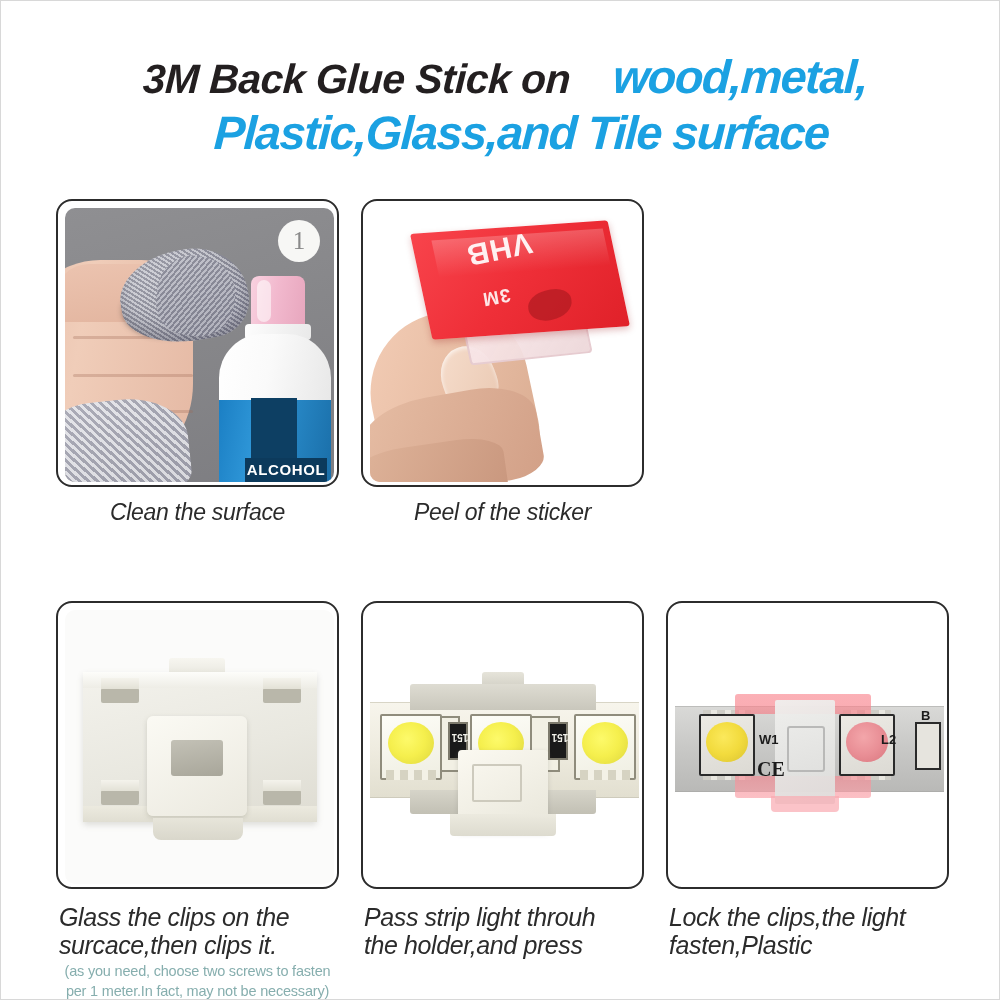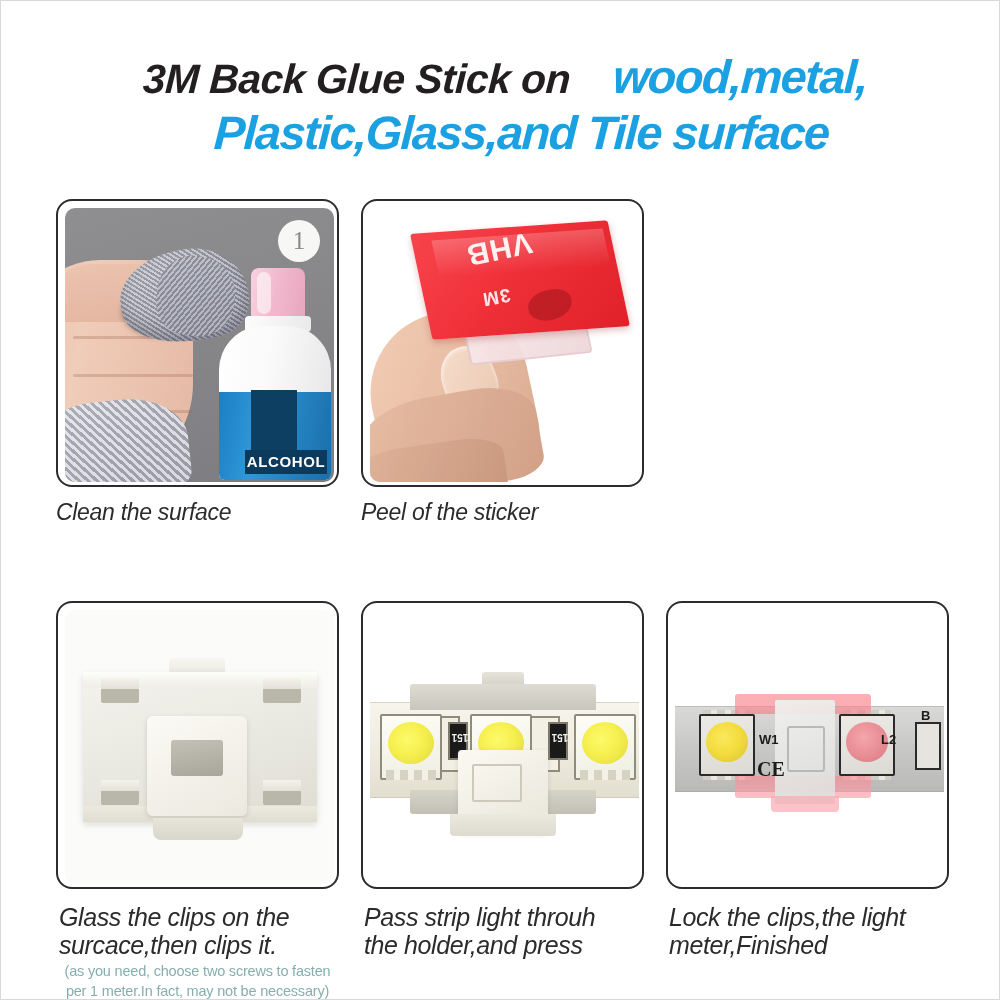--- a/index.html
+++ b/index.html
@@ -88,21 +88,21 @@
     left: 7px; top: 7px;
     width: 269px;
     height: 274px;
     border-radius: 10px;
     overflow: hidden;
   }
 
   
   .caption {
     margin-top: 12px;
-    text-align: left;
+    text-align: center;
     font-family: "Liberation Sans", sans-serif;
     font-style: italic;
     font-size: 23px;
     line-height: 1.16;
     color: #2b2b2b;
     letter-spacing: -0.3px;
   }
   .row2 .caption {
     margin-top: 14px;
     font-size: 25px;
@@ -169,21 +169,21 @@
   .p1 .sleeve {
     position: absolute; left: -18px; top: 192px;
     width: 142px; height: 96px;
     background:
       repeating-linear-gradient(48deg, rgba(255,255,255,.55) 0 3px, rgba(125,125,140,.36) 3px 6px),
       linear-gradient(150deg,#c8c9d2,#a7a8b4);
     border-radius: 34% 46% 20% 24%;
     transform: rotate(-6deg);
   }
   .p1 .bottle {
-    position: absolute; left: 150px; top: 60px;
+    position: absolute; left: 150px; top: 68px;
     width: 116px; height: 210px;
   }
   .p1 .b-cap {
     position: absolute; left: 36px; top: 0;
     width: 54px; height: 52px;
     background: linear-gradient(100deg,#f8d2e0 0%, #f2b9ce 45%, #e7a6bd 100%);
     border-radius: 8px 8px 4px 4px;
   }
   .p1 .b-cap::after {
     content: ""; position: absolute; left: 6px; top: 4px;
@@ -778,19 +778,19 @@
             <div class="clip-window"></div>
             <div class="clip-foot"></div>
             <div class="mark w1">W1</div>
             <div class="mark l2">L2</div>
             <div class="mark ce">CE</div>
             <div class="mark b">B</div>
           </div>
         </div>
         <div class="caption cap-left">
           <div>Lock the clips,the light</div>
-          <div>meter,Finished</div>
+          <div>fasten,Plastic</div>
         </div>
       </div>
 
     </div>
   </div>
 </div>
 
 </body></html>

